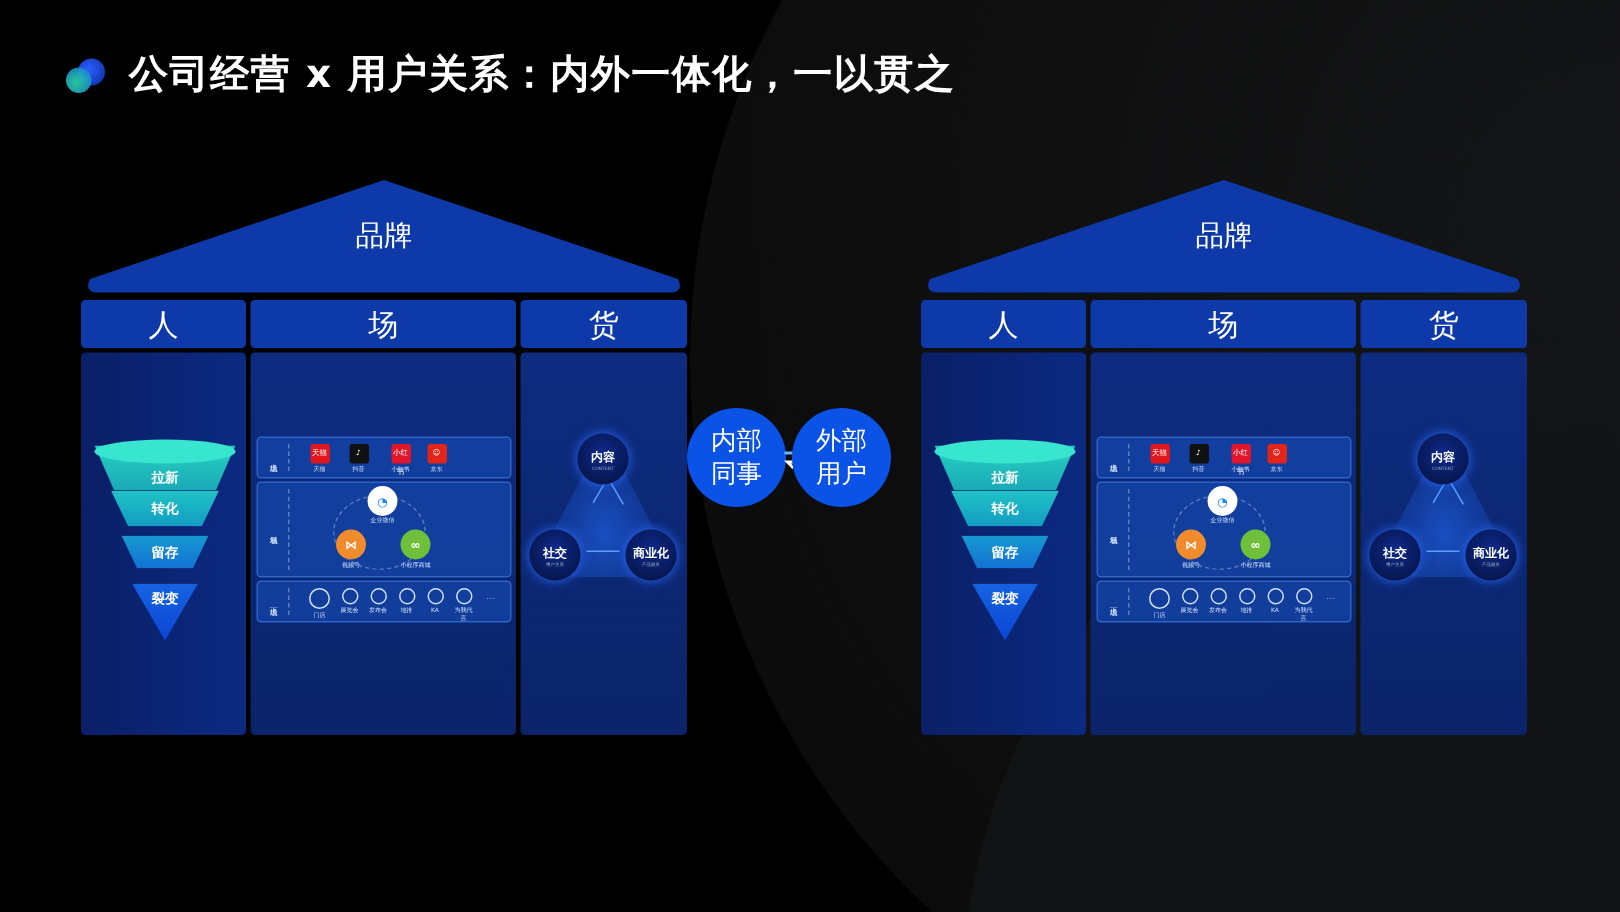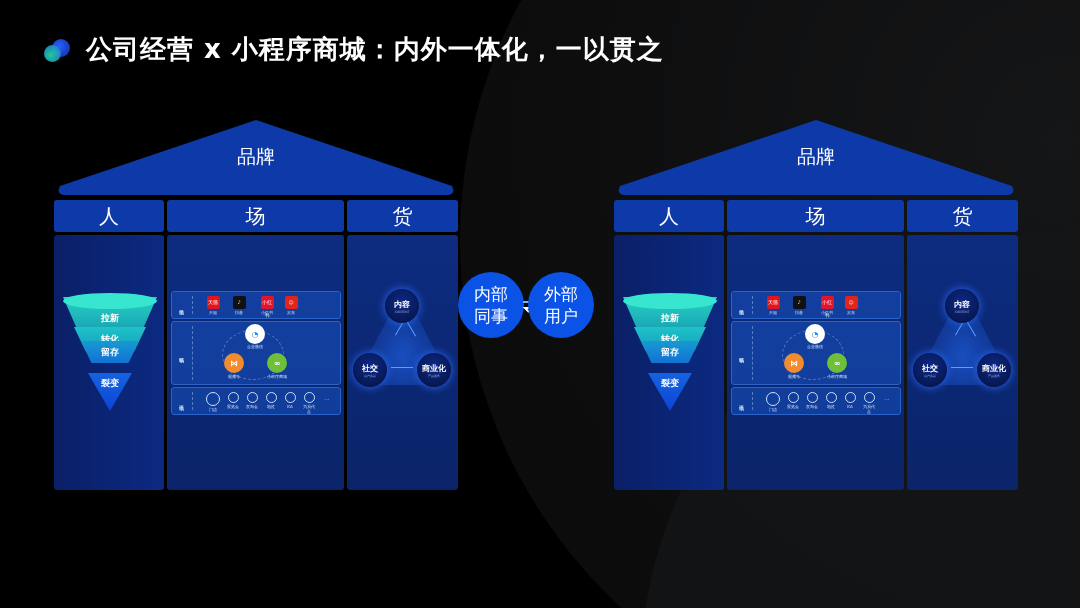--- a/index.html
+++ b/index.html
@@ -21,22 +21,22 @@
 .col-head{position:absolute;top:82px;height:32px;background:#0d3aa8;border-radius:3px;text-align:center;line-height:32px;font-size:20px;color:#fff}
 .col-body{position:absolute;top:117px;height:255px;border-radius:3px;background:linear-gradient(180deg,#0d2c80 0%,#0b2469 100%);overflow:hidden}
 .col-body.p{background:linear-gradient(90deg,#0a1f66 0%,#0c2a82 100%)}
 
 
 .funnel{position:absolute;left:8px;top:58px;width:96px;height:120px}
 .f-layer{position:absolute;left:50%;transform:translateX(-50%);text-align:center;font-size:10px;font-weight:bold;color:#fff}
 .f1{top:0;width:94px;height:34px;background:linear-gradient(180deg,#2ad7c3,#19a8b7);clip-path:polygon(0 12%,100% 12%,86% 100%,14% 100%);}
 .f1top{position:absolute;left:50%;top:0;transform:translateX(-50%);width:94px;height:16px;border-radius:50%;background:#38e6cf}
 .f2{top:34px;width:72px;height:24px;background:linear-gradient(180deg,#1fc3c6,#139cc2);clip-path:polygon(0 0,100% 0,84% 100%,16% 100%)}
-.f3{top:48px;width:58px;height:22px;background:linear-gradient(180deg,#179ad0,#1271d4);clip-path:polygon(0 0,100% 0,82% 100%,18% 100%)}
-.f4{top:80px;width:44px;height:38px;background:linear-gradient(180deg,#1563e0,#0c45d6);clip-path:polygon(0 0,100% 0,50% 100%)}
+.f3{top:64px;width:58px;height:22px;background:linear-gradient(180deg,#179ad0,#1271d4);clip-path:polygon(0 0,100% 0,82% 100%,18% 100%)}
+.f4{top:96px;width:44px;height:38px;background:linear-gradient(180deg,#1563e0,#0c45d6);clip-path:polygon(0 0,100% 0,50% 100%)}
 .f-label{position:absolute;left:0;width:100%;text-align:center;font-size:9px;font-weight:bold}
 
 
 .scene{position:absolute;left:4px;top:56px;width:170px;height:124px}
 .row{position:absolute;left:0;width:170px;border:1px solid #2b64c9;border-radius:3px;background:rgba(23,80,190,.55)}
 .row-label{position:absolute;left:3px;top:0;width:12px;height:100%;display:flex;align-items:center;justify-content:center;font-size:5px;line-height:7px;writing-mode:vertical-rl;color:#cfe0ff}
 .row-div{position:absolute;left:20px;top:4px;bottom:4px;border-left:1px dashed rgba(200,220,255,.4)}
 .r1{top:0;height:28px}
 .r2{top:30px;height:64px}
 .r3{top:96px;height:28px}
@@ -67,21 +67,21 @@
 <body>
 
 <div class="bg-arc arc1"></div>
 <div class="bg-arc arc2"></div>
 
 <div class="title-wrap">
   <div class="logo">
       <div class="c1"></div>
       <div class="c2"></div>
     </div>
-  <div class="title">公司经营 x 小程序商城：内外一体化，一以贯之</div>
+  <div class="title">公司经营 x 用户关系：内外一体化，一以贯之</div>
 </div>
 
 <div class="house" id="house0" style="left:52px;top:118px">
   <div class="roof">
     <svg viewBox="0 0 400 78" preserveAspectRatio="none">
         <path d="M200 2 L396 68 Q400 76 392 77 L8 77 Q0 76 4 68 Z" fill="#0d3aa8"></path>
       </svg>
   </div>
   <div class="roof-label">品牌</div>
 

